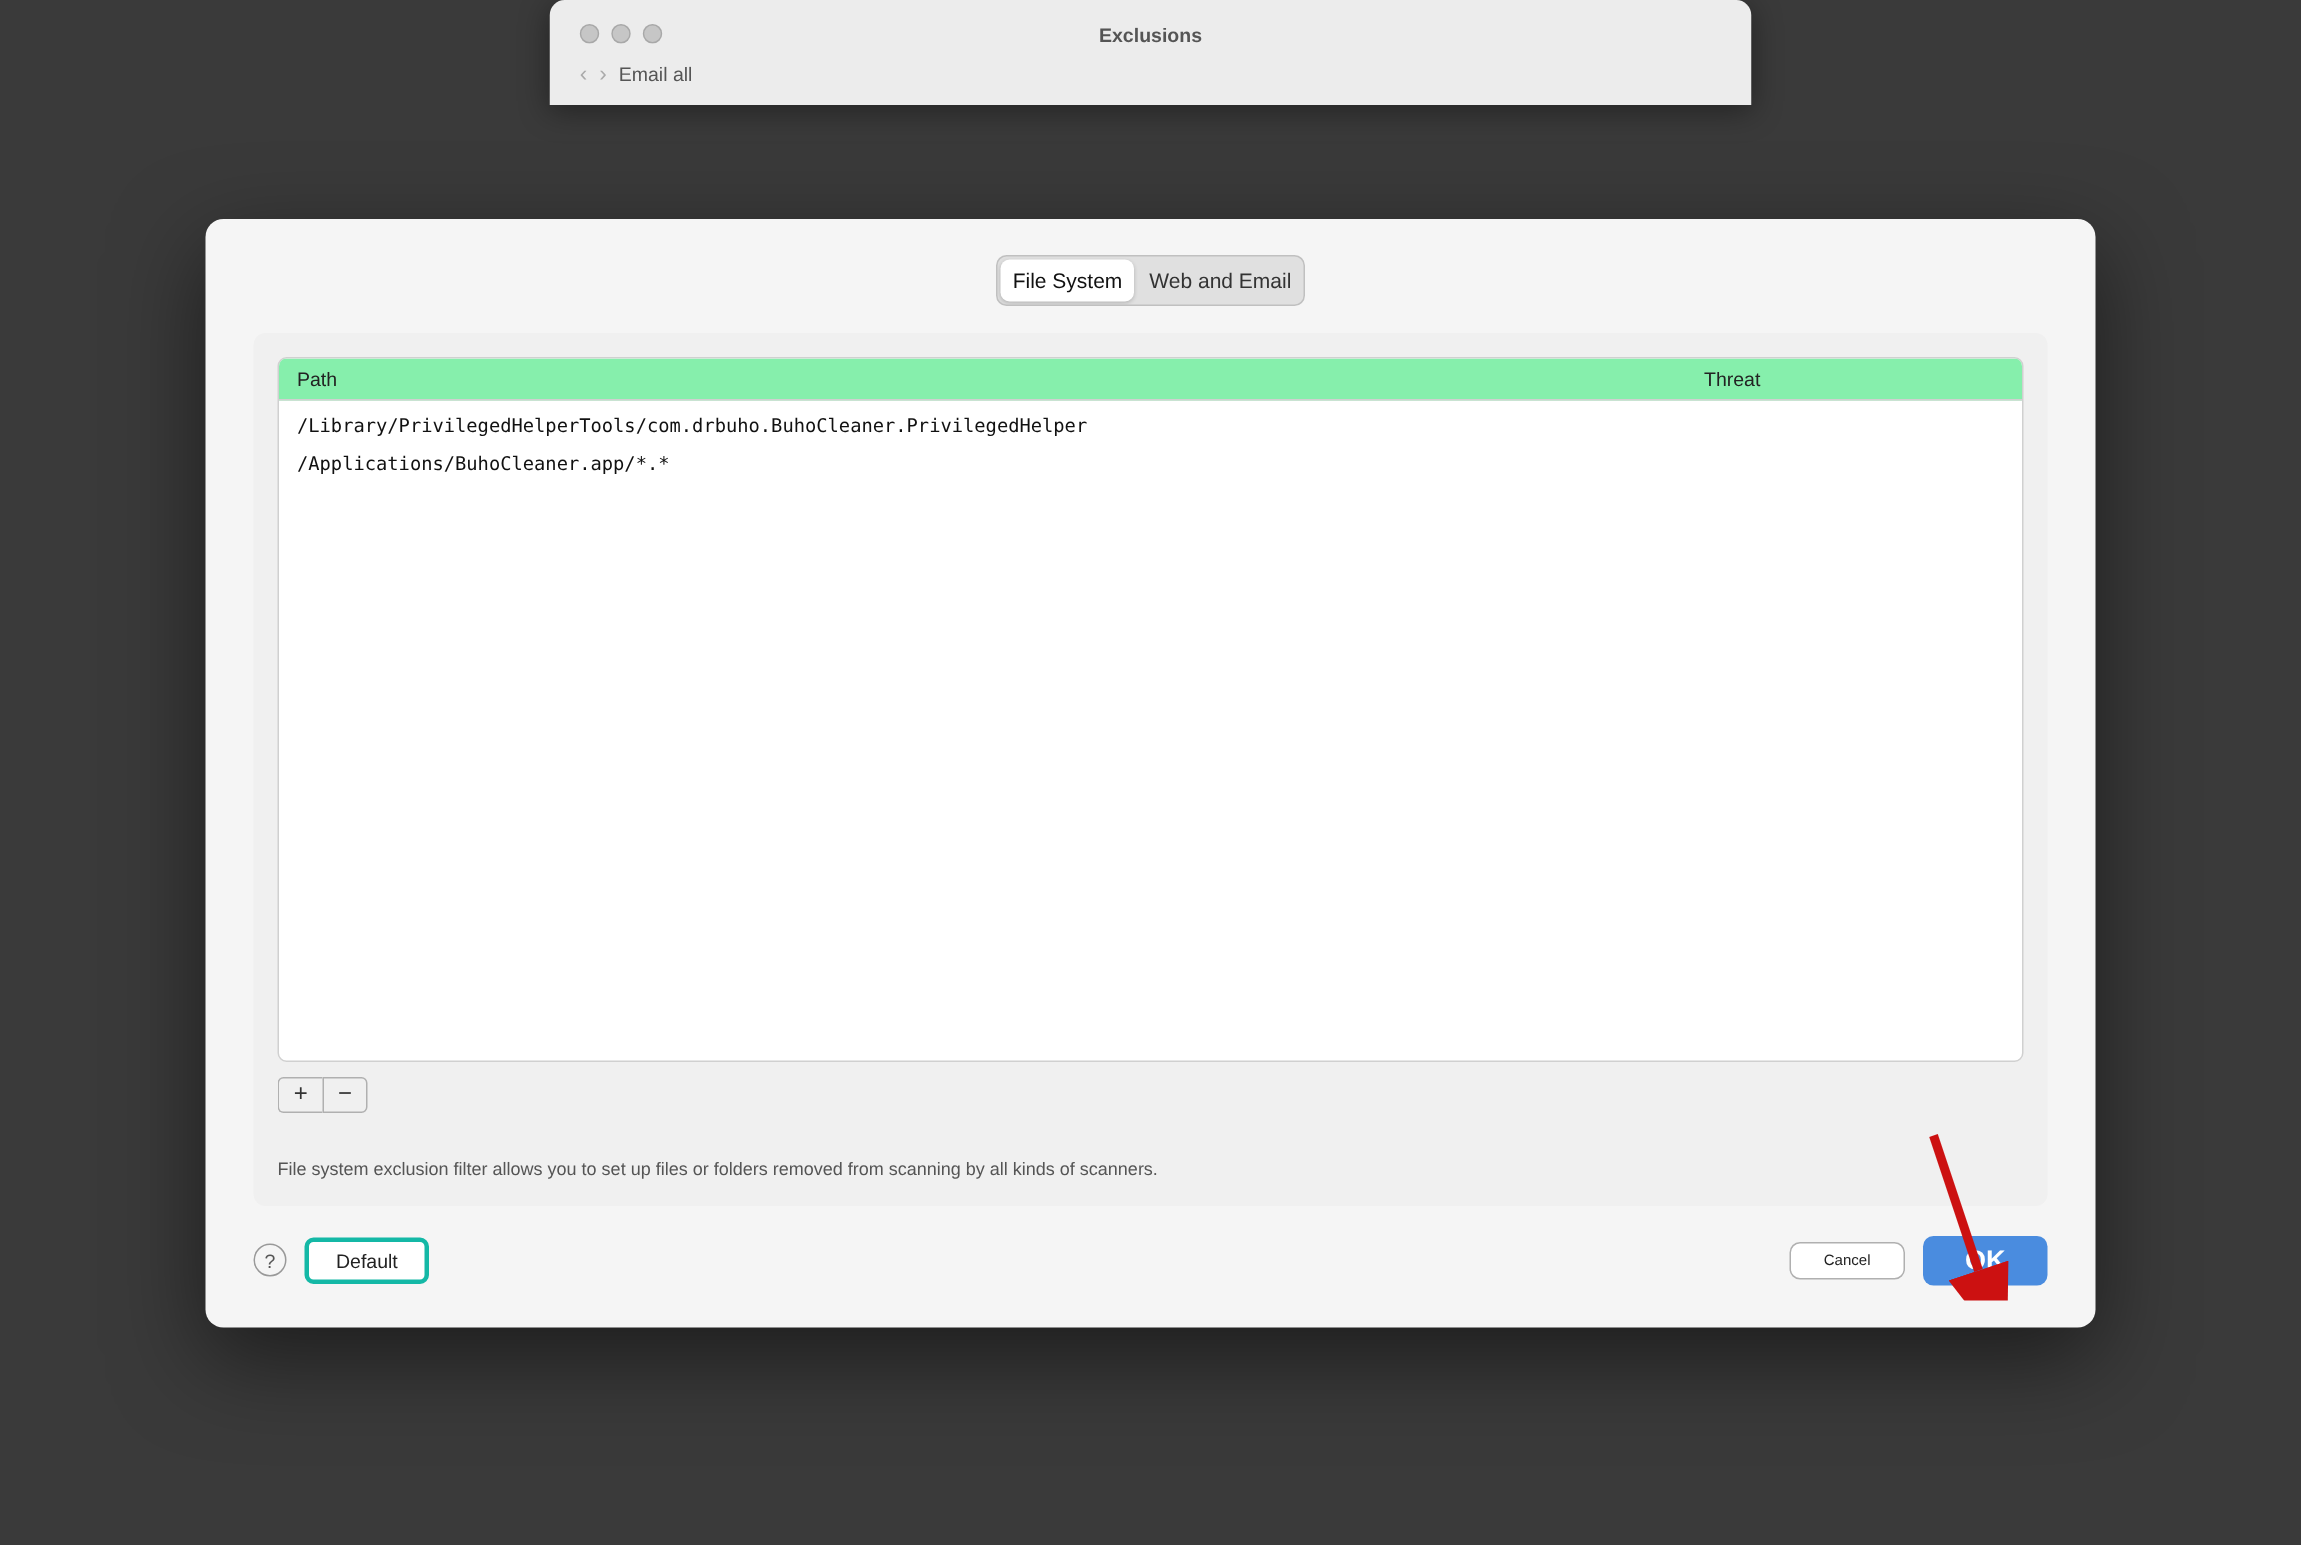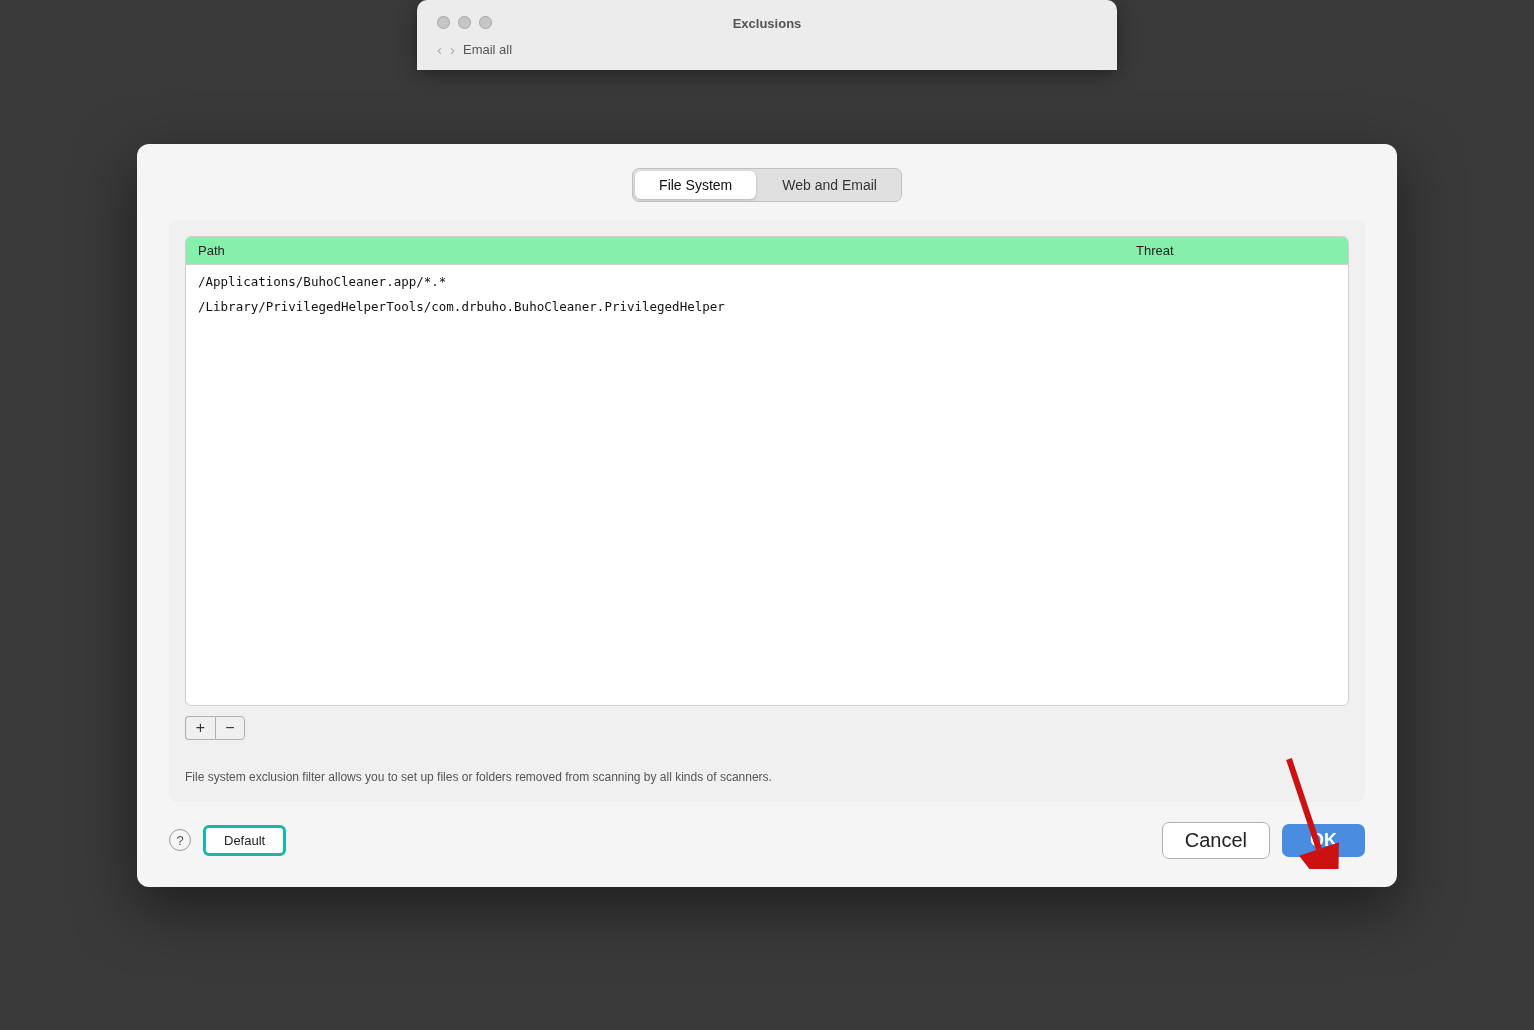--- a/index.html
+++ b/index.html
@@ -15,21 +15,21 @@
       position: relative;
       overflow: hidden;
     }
 
     
     .bg-window {
       position: absolute;
       top: 0;
       left: 50%;
       transform: translateX(-50%);
-      width: 700px;
+      width: 801px;
       background: #ececec;
       border-radius: 10px 10px 0 0;
       padding: 16px 20px 12px;
       box-shadow: 0 4px 20px rgba(0,0,0,0.4);
     }
 
     .bg-window-traffic {
       display: flex;
       gap: 8px;
       margin-bottom: 12px;
@@ -86,21 +86,21 @@
 
     .tabs {
       display: flex;
       border: 1px solid #c0c0c0;
       border-radius: 7px;
       overflow: hidden;
       background: #e0e0e0;
     }
 
     .tab {
-      padding: 6px 24px;
+      padding: 6px 8px;
       font-size: 14px;
       font-weight: 400;
       color: #333;
       cursor: pointer;
       background: transparent;
       border: none;
       outline: none;
     }
 
     .tab.active {
@@ -252,21 +252,21 @@
       display: flex;
       gap: 12px;
       align-items: center;
     }
 
     .cancel-btn {
       padding: 6px 22px;
       border: 1px solid #b0b0b0;
       border-radius: 7px;
       background: white;
-      font-size: 20px;
+      font-size: 10px;
       color: #222;
       cursor: pointer;
     }
 
     .ok-btn {
       padding: 6px 28px;
       border: none;
       border-radius: 7px;
       background: #4a8cdf;
       font-size: 18px;
@@ -303,25 +303,25 @@
 
   <div class="content-area">
 
     <div class="exclusions-table">
       <div class="table-header">
         <span class="table-header-path">Path</span>
         <span class="table-header-threat">Threat</span>
       </div>
       <div class="table-body">
         <div class="table-row">
-          <span class="table-cell-path">/Applications/BuhoCleaner.app/*.*</span>
+          <span class="table-cell-path">/Library/PrivilegedHelperTools/com.drbuho.BuhoCleaner.PrivilegedHelper</span>
           <span class="table-cell-threat"></span>
         </div>
         <div class="table-row">
-          <span class="table-cell-path">/Library/PrivilegedHelperTools/com.drbuho.BuhoCleaner.PrivilegedHelper</span>
+          <span class="table-cell-path">/Applications/BuhoCleaner.app/*.*</span>
           <span class="table-cell-threat"></span>
         </div>
       </div>
     </div>
 
     <div class="table-toolbar">
       <button class="toolbar-btn">+</button>
       <button class="toolbar-btn">−</button>
     </div>
 

